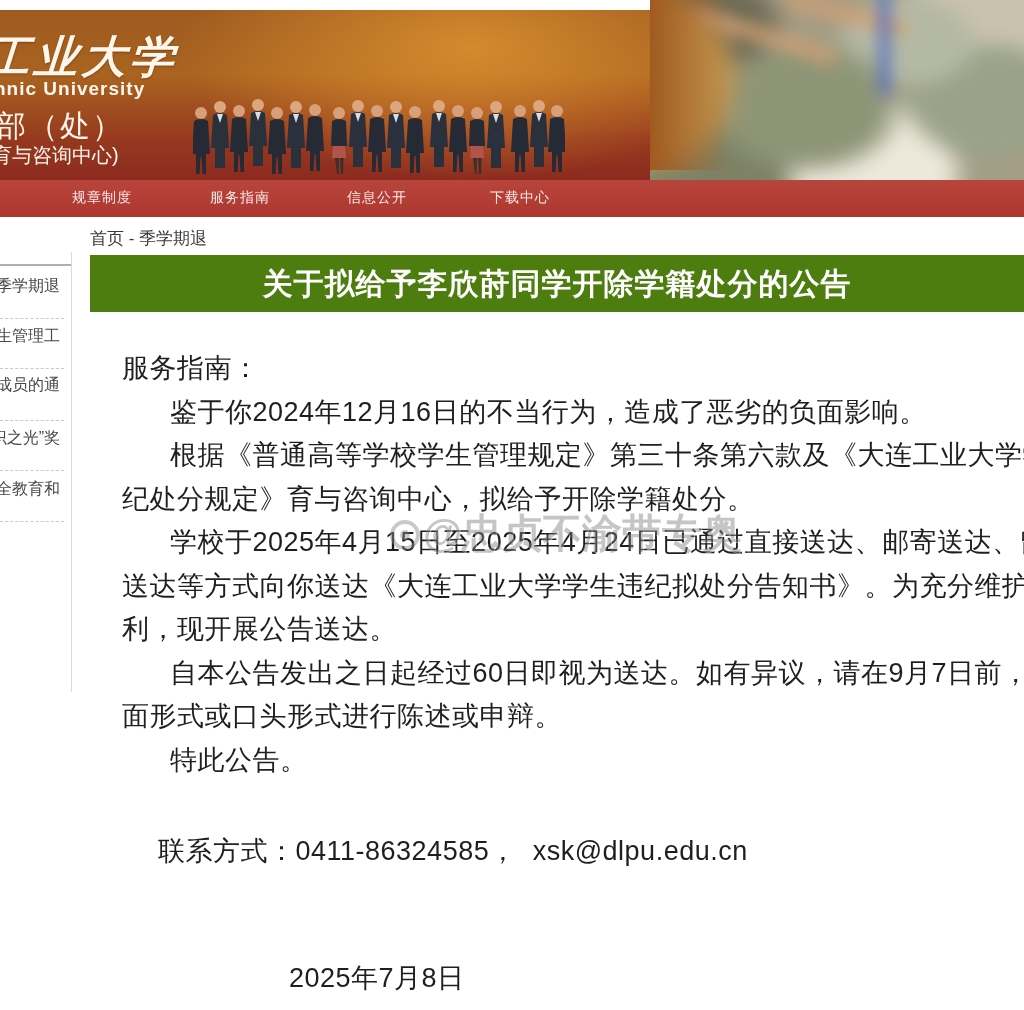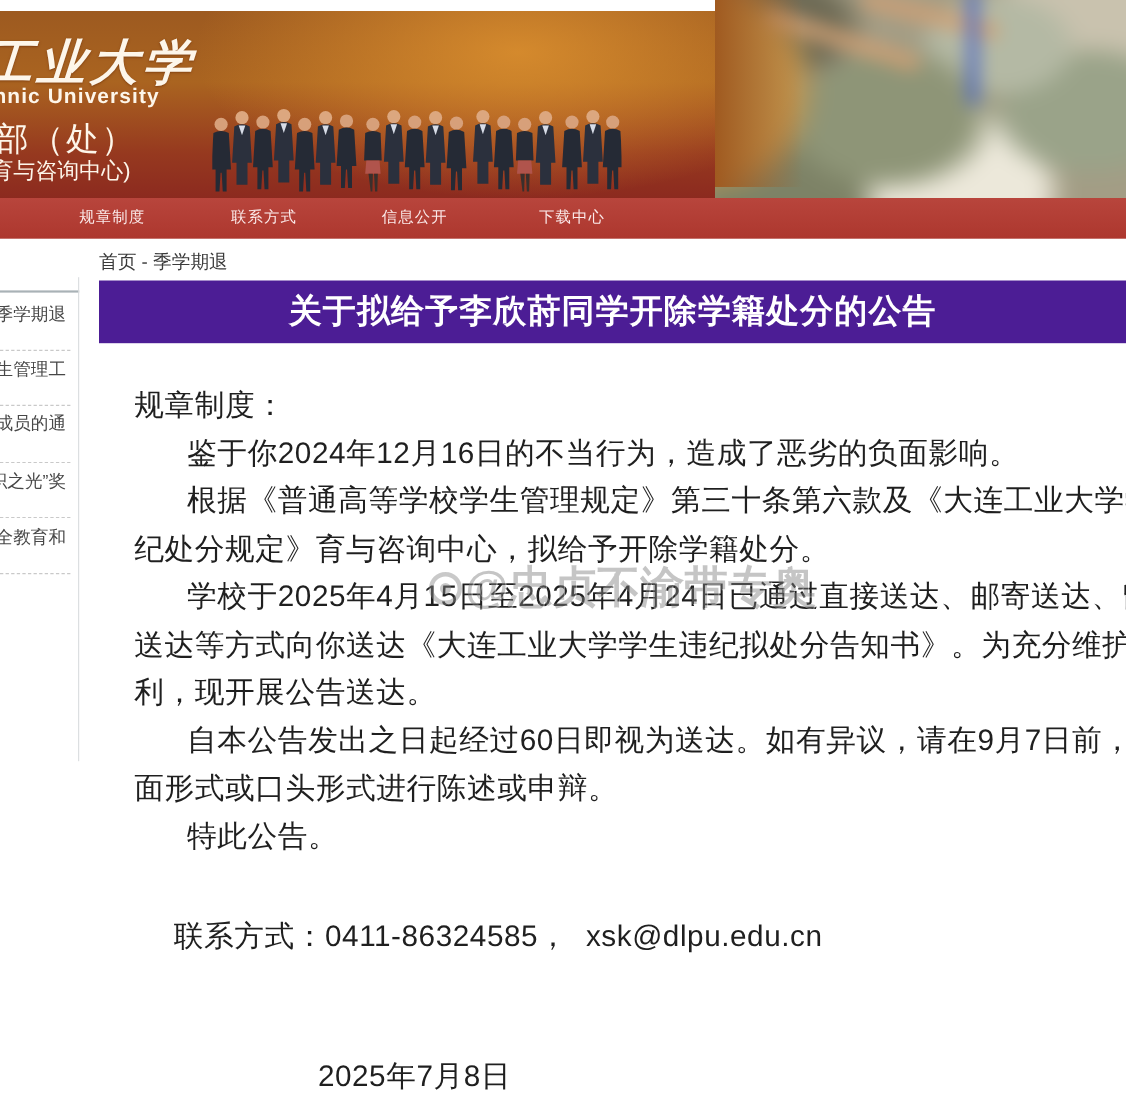--- a/index.html
+++ b/index.html
@@ -50,21 +50,21 @@
   
   #breadcrumb{position:absolute;left:90px;top:227px;font-size:17px;color:#3a3a3a;cursor:pointer;}
 
   
   .side-item{position:absolute;right:964px;white-space:nowrap;font-size:16px;color:#474747;cursor:pointer;}
   .side-sep{position:absolute;left:0;width:64px;border-top:1px dashed #c9c9c9;}
   #side-top{position:absolute;left:0;top:264px;width:72px;border-top:2px solid #a9b2b6;}
   #side-vline{position:absolute;left:71px;top:252px;width:1px;height:440px;background:#d9dcde;}
 
   
-  #title-banner{position:absolute;left:90px;top:255px;width:934px;height:57px;background:#4c1d95;}
+  #title-banner{position:absolute;left:90px;top:255px;width:934px;height:57px;background:#4d7c0f;}
   #title-text{width:100%;text-align:center;line-height:57px;color:#ffffff;
               font-size:30px;font-weight:bold;letter-spacing:1px;white-space:nowrap;}
   .bl{position:absolute;white-space:pre;font-size:27px;color:#1f1f1f;letter-spacing:.5px;}
   .x0{left:122px;} .x1{left:170px;}
 
   
   #watermark{position:absolute;left:390px;top:506px;opacity:.45;filter:blur(.7px);
              white-space:nowrap;color:#808080;font-size:40px;font-weight:bold;
              text-shadow:1px 1px 0 #ffffff;}
   #wm-icon{display:inline-block;width:22px;height:22px;border:4px solid #8a8a8a;
@@ -128,21 +128,21 @@
         <div class="arm" id="arm1"></div>
         <div class="arm" id="arm2"></div>
         <div id="lanyard"></div>
       </div>
     </div>
   </div>
   <div id="mil-fade"></div>
 
   <div id="nav">
     <span class="nav-item" style="left:72px">规章制度</span>
-    <span class="nav-item" style="left:210px">联系方式</span>
+    <span class="nav-item" style="left:210px">服务指南</span>
     <span class="nav-item" style="left:347px">信息公开</span>
     <span class="nav-item" style="left:490px">下载中心</span>
   </div>
 
   <div id="breadcrumb">首页 - 季学期退</div>
 
   <div id="side-top"></div>
   <div id="side-vline"></div>
 
   <div class="side-item" style="top:276px">季学期退</div>
@@ -153,21 +153,21 @@
   <div class="side-sep" style="top:420px"></div>
   <div class="side-item" style="top:428px">织之光”奖</div>
   <div class="side-sep" style="top:470px"></div>
   <div class="side-item" style="top:479px">安全教育和</div>
   <div class="side-sep" style="top:521px"></div>
 
   <div id="title-banner">
     <div id="title-text">关于拟给予李欣莳同学开除学籍处分的公告</div>
   </div>
 
-  <div class="bl x0" style="top:350px">规章制度：</div>
+  <div class="bl x0" style="top:350px">服务指南：</div>
   <div class="bl x1" style="top:394px">鉴于你2024年12月16日的不当行为，造成了恶劣的负面影响。</div>
   <div class="bl x1" style="top:437px">根据《普通高等学校学生管理规定》第三十条第六款及《大连工业大学学生违</div>
   <div class="bl x0" style="top:481px">纪处分规定》育与咨询中心，拟给予开除学籍处分。</div>
   <div class="bl x1" style="top:524px">学校于2025年4月15日至2025年4月24日已通过直接送达、邮寄送达、留置</div>
   <div class="bl x0" style="top:568px">送达等方式向你送达《大连工业大学学生违纪拟处分告知书》。为充分维护各方权</div>
   <div class="bl x0" style="top:611px">利，现开展公告送达。</div>
   <div class="bl x1" style="top:655px">自本公告发出之日起经过60日即视为送达。如有异议，请在9月7日前，以书</div>
   <div class="bl x1" style="top:742px">特此公告。</div>
   <div class="bl x0" style="top:698px">面形式或口头形式进行陈述或申辩。</div>
 

